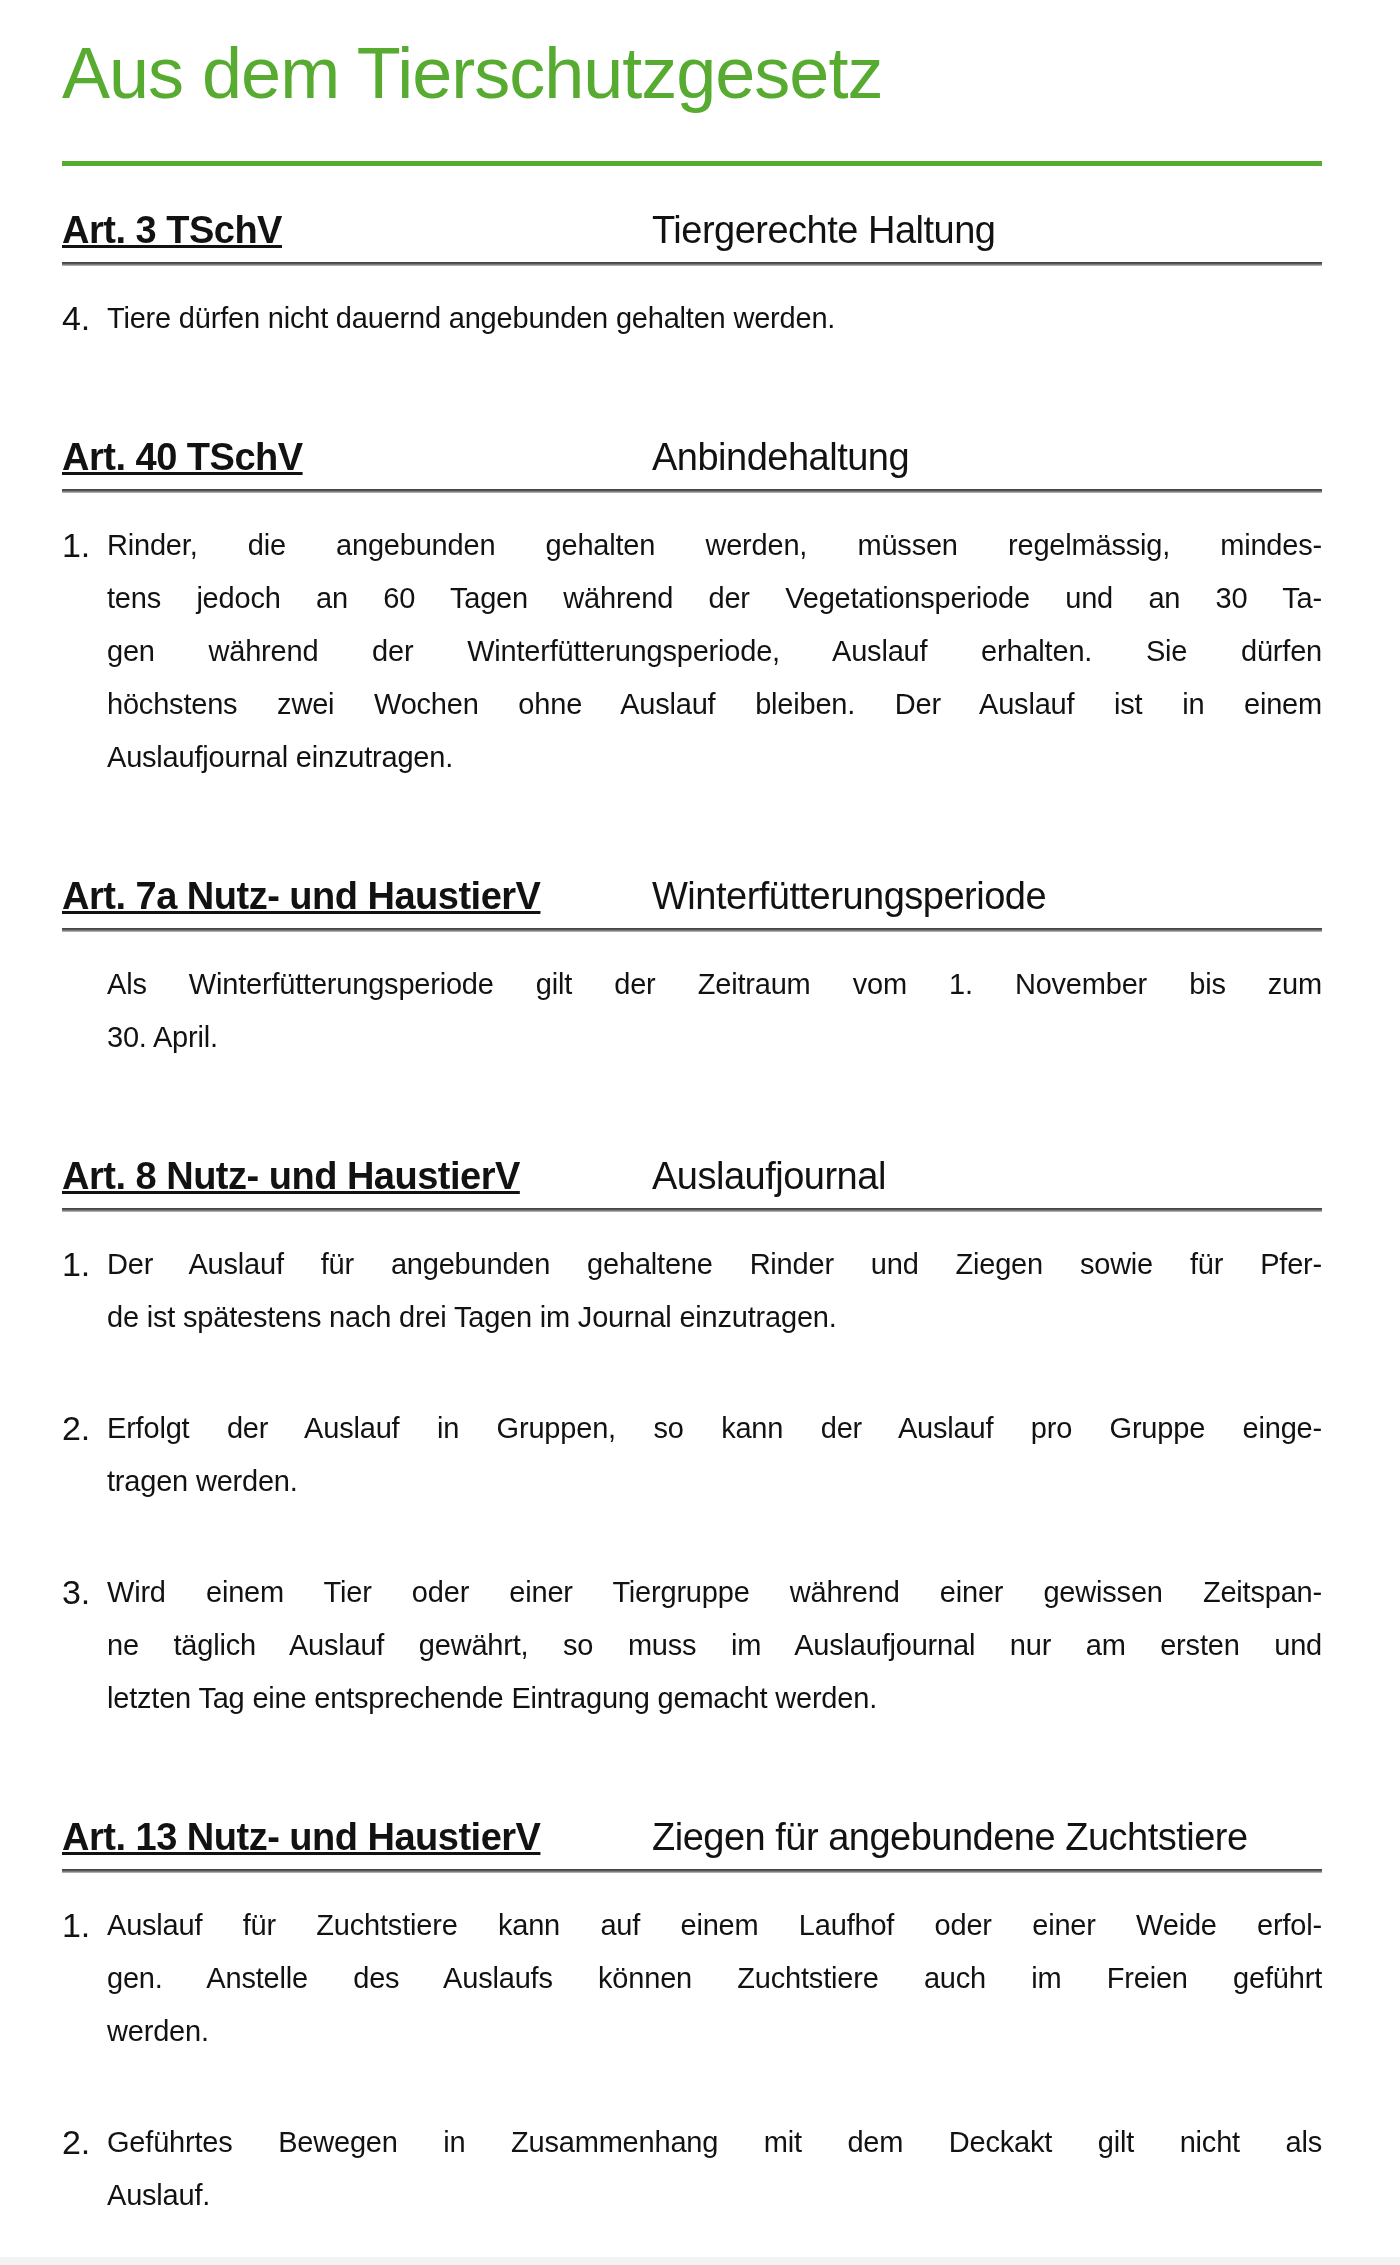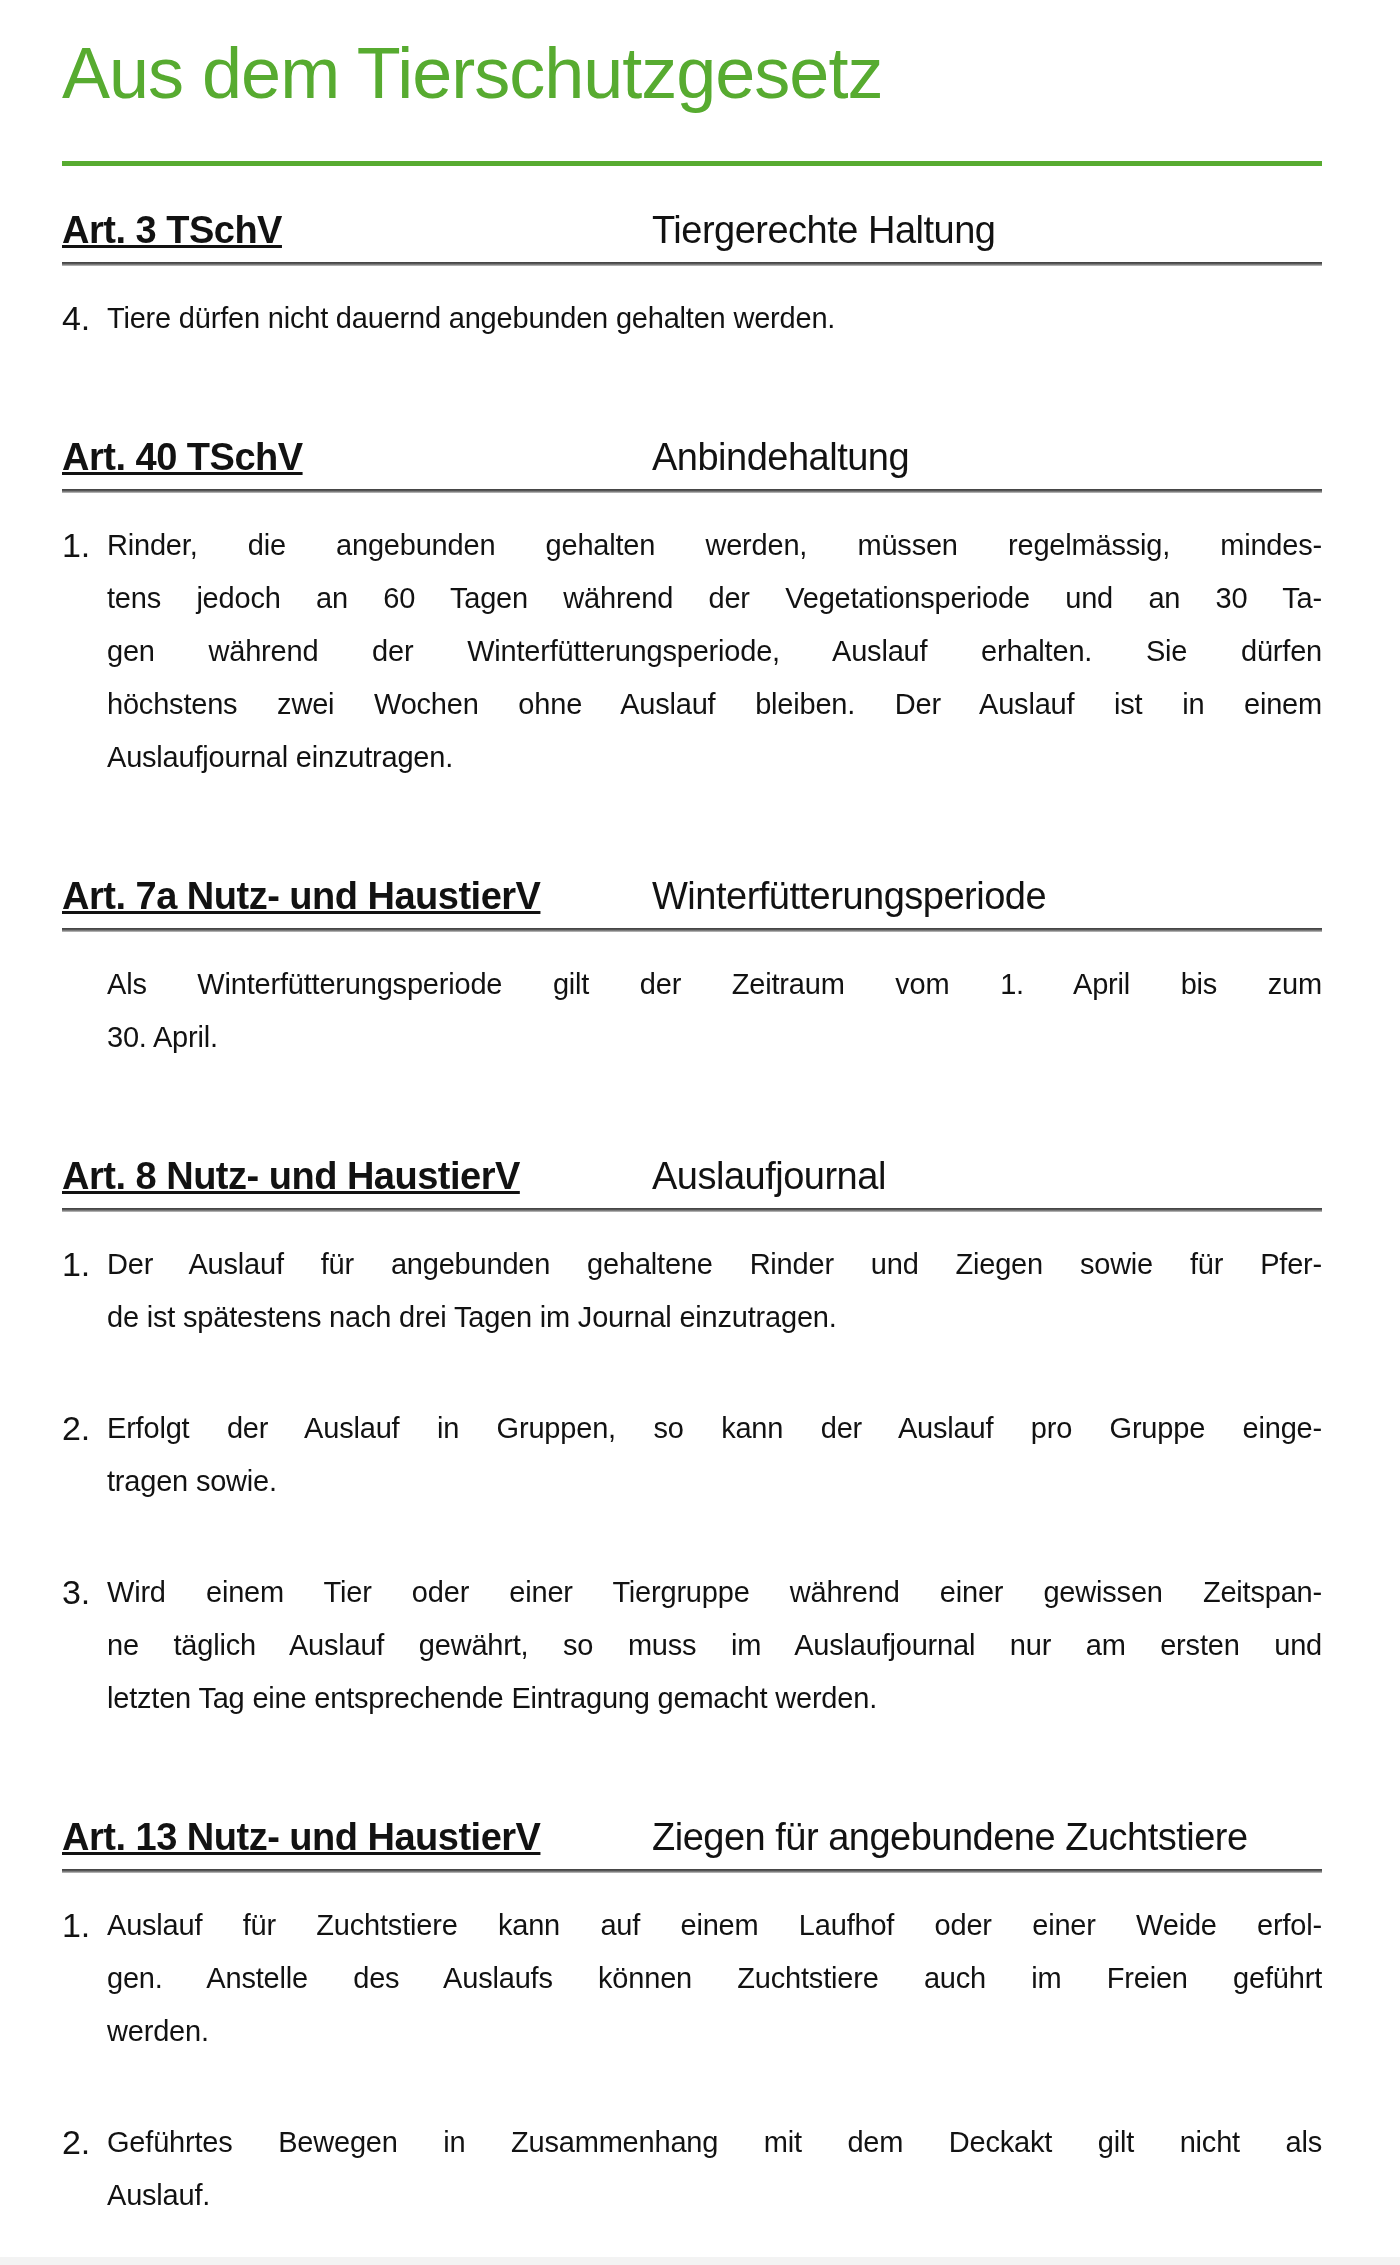--- a/index.html
+++ b/index.html
@@ -90,21 +90,21 @@
 
     <section class="sec">
       <div class="shead">
         <span class="sref">Art. 7a Nutz- und HaustierV</span>
         <span class="stopic">Winterfütterungsperiode</span>
       </div>
       <div class="srule"></div>
       <div class="para">
         <span class="pnum"></span>
         <div class="pbody">
-          <div class="ln">Als Winterfütterungsperiode gilt der Zeitraum vom 1. April bis zum</div>
+          <div class="ln">Als Winterfütterungsperiode gilt der Zeitraum vom 1. November bis zum</div>
           <div class="ln last">30. April.</div>
         </div>
       </div>
     </section>
 
     <section class="sec">
       <div class="shead">
         <span class="sref">Art. 8 Nutz- und HaustierV</span>
         <span class="stopic">Auslaufjournal</span>
       </div>
@@ -113,21 +113,21 @@
         <span class="pnum">1.</span>
         <div class="pbody">
           <div class="ln">Der Auslauf für angebunden gehaltene Rinder und Ziegen sowie für Pfer-</div>
           <div class="ln last">de ist spätestens nach drei Tagen im Journal einzutragen.</div>
         </div>
       </div>
       <div class="para">
         <span class="pnum">2.</span>
         <div class="pbody">
           <div class="ln">Erfolgt der Auslauf in Gruppen, so kann der Auslauf pro Gruppe einge-</div>
-          <div class="ln last">tragen sowie.</div>
+          <div class="ln last">tragen werden.</div>
         </div>
       </div>
       <div class="para">
         <span class="pnum">3.</span>
         <div class="pbody">
           <div class="ln">Wird einem Tier oder einer Tiergruppe während einer gewissen Zeitspan-</div>
           <div class="ln">ne täglich Auslauf gewährt, so muss im Auslaufjournal nur am ersten und</div>
           <div class="ln last">letzten Tag eine entsprechende Eintragung gemacht werden.</div>
         </div>
       </div>

